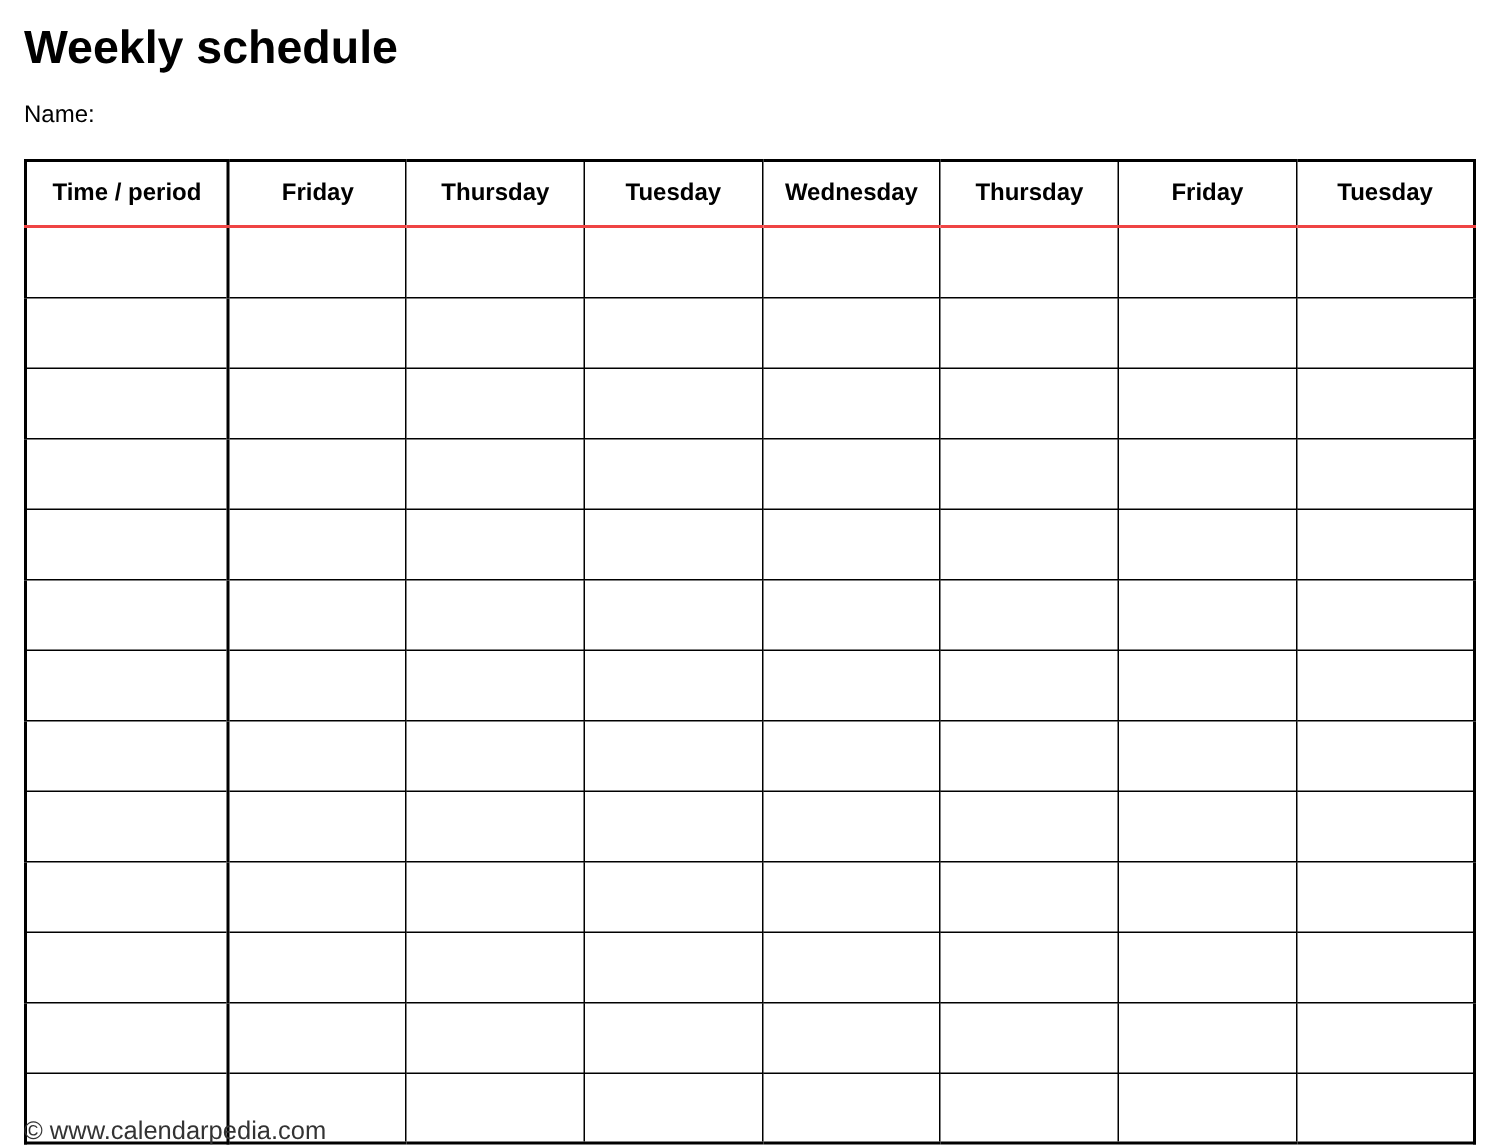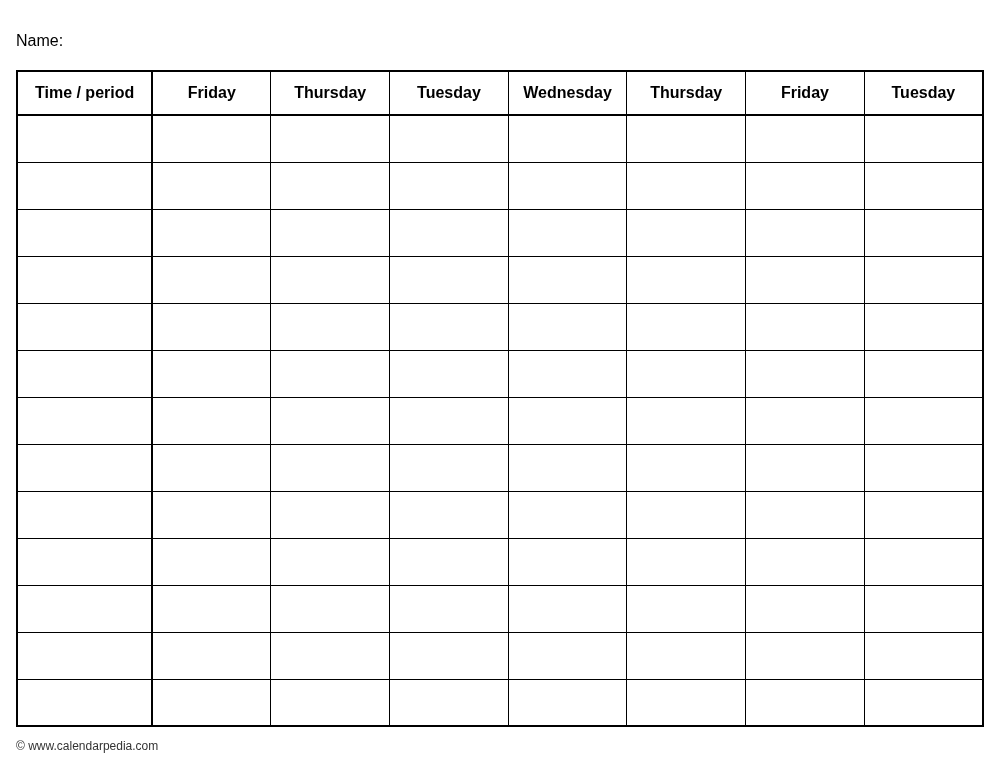--- a/index.html
+++ b/index.html
@@ -61,21 +61,21 @@
     .schedule-table td {
       border: 1px solid #000;
       text-align: center;
       vertical-align: middle;
     }
     .schedule-table thead th {
       font-size: 16px;
       font-weight: bold;
       height: 44px;
       border-top: 2px solid #000;
-      border-bottom: 2px solid #000000;
+      border-bottom: 2px solid #ef4444;
     }
     .schedule-table thead th:first-child {
       border-left: 2px solid #000;
       border-right: 2px solid #000;
       width: 14%;
     }
     .schedule-table thead th:last-child {
       border-right: 2px solid #000;
     }
     .schedule-table tbody td {
@@ -86,30 +86,31 @@
       border-right: 2px solid #000;
     }
     .schedule-table tbody td:last-child {
       border-right: 2px solid #000;
     }
     .schedule-table tbody tr:last-child td {
       border-bottom: 2px solid #000;
     }
     .footer {
       position: absolute;
-      bottom: 12px;
+      bottom: 1px;
       left: 16px;
-      font-size: 12px;
+      font-size: 17px;
       color: #333;
     }
   </style>
 </head>
 <body>
 
 <div class="header-row">
+  <div class="title">Weekly schedule</div>
 </div>
 
 <div class="name-row">Name:</div>
 
 <table class="schedule-table">
   <thead>
     <tr>
       <th>Time / period</th>
       <th>Friday</th>
       <th>Thursday</th>

